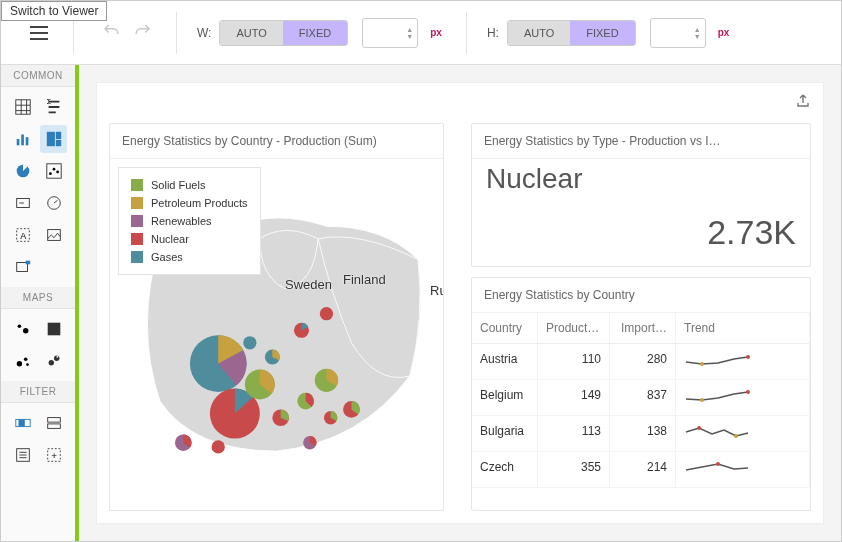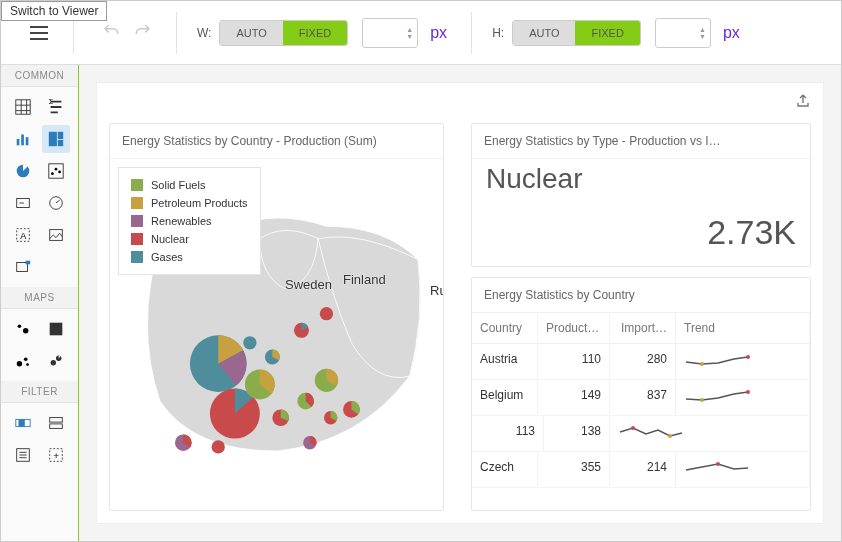--- a/index.html
+++ b/index.html
@@ -8,29 +8,29 @@
 .tooltip { position: absolute; top: 0; left: 0; background: #fff; border: 1px solid #9a9a9a; padding: 2px 8px; font-size: 12px; z-index: 10; }
 .toolbar { height: 64px; border-bottom: 1px solid #ddd; display: flex; align-items: center; padding-left: 8px; }
 .hamburger { width: 60px; display: flex; justify-content: center; align-items: center; height: 100%;}
 .hamburger svg { width: 24px; height: 24px; }
 .undo-redo { display: flex; gap: 14px; margin-left: 24px; margin-right: 20px;}
 .undo-redo svg { width: 18px; height: 18px; opacity: .45; }
 .vline { width: 1px; height: 42px; background: #e3e3e3; margin: 0 4px;}
 .size-group { display: flex; align-items: center; gap: 8px; margin-left: 16px;}
 .size-label { font-size: 12px; color: #555; }
 .seg { display: flex; border: 1px solid #ccc; border-radius: 3px; overflow: hidden; }
-.seg button { border: none; background: #84cc16; padding: 6px 16px; font-size: 11px; cursor: pointer; color: #555;}
+.seg button { border: none; background: #c4b5fd; padding: 6px 16px; font-size: 11px; cursor: pointer; color: #555;}
 .seg button.active { background: #ddd; }
 .numbox { display: flex; align-items: center; border: 1px solid #ccc; border-radius: 3px; height: 30px; width: 56px; justify-content: flex-end; padding-right: 4px; margin-left: 6px;}
 .stepper { display: flex; flex-direction: column; gap: 0; }
 .stepper span { font-size: 7px; color: #999; line-height: 7px; }
-.unit { font-size: 16px; color: #6d28d9; margin-left: 4px; }
+.unit { font-size: 10px; color: #be185d; margin-left: 4px; font-weight: bold; }
 
 .body { flex: 1; display: flex; min-height: 0; }
-.sidebar { width: 78px; border-right: 1px solid #84cc16; background: #fafafa; display: flex; flex-direction: column; overflow: hidden;}
+.sidebar { width: 78px; border-right: 4px solid #84cc16; background: #fafafa; display: flex; flex-direction: column; overflow: hidden;}
 .side-cat { font-size: 10px; color: #888; text-align: center; padding: 5px 0; border-bottom: 1px solid #e3e3e3; background: #f2f2f2; letter-spacing: .5px;}
 .grid2 { display: grid; grid-template-columns: 1fr 1fr; gap: 4px; padding: 6px 8px; }
 .ic { height: 28px; display: flex; align-items: center; justify-content: center; border-radius: 3px; cursor: pointer;}
 .ic.sel { background: #d6e8f5; }
 .ic svg { width: 18px; height: 18px; }
 
 .canvas { flex: 1; background: #f4f4f4; padding: 18px; overflow: hidden;}
 .dash { background: #fff; height: 100%; display: flex; flex-direction: column; box-shadow: 0 0 0 1px #eee; }
 .dash-hdr { display: flex; justify-content: center; align-items: center; height: 40px; position: relative; color: #777; font-size: 15px;}
 .export { position: absolute; right: 12px; top: 10px; }
@@ -387,20 +387,21 @@
                 <div class="c0">Belgium</div>
                     <div class="c1">149</div>
                     <div class="c2">837</div>
                 <div class="c3"><svg class="spark" viewBox="0 0 68 16">
                         <polyline points="2,11 18,12 34,10 50,6 64,4" fill="none" stroke="#555" stroke-width="1.5"></polyline>
                         <circle cx="64" cy="4" r="2" fill="#c94a4a"></circle>
                         <circle cx="18" cy="12" r="2" fill="#c7a13f"></circle>
                       </svg></div>
               </div>
               <div class="trow">
+                <div class="c0">Bulgaria</div>
                     <div class="c1">113</div>
                     <div class="c2">138</div>
                 <div class="c3"><svg class="spark" viewBox="0 0 68 16">
                         <polyline points="2,8 15,4 28,10 40,6 52,12 64,9" fill="none" stroke="#555" stroke-width="1.5"></polyline>
                         <circle cx="15" cy="4" r="2" fill="#c94a4a"></circle>
                         <circle cx="52" cy="12" r="2" fill="#c7a13f"></circle>
                       </svg></div>
               </div>
               <div class="trow">
                 <div class="c0">Czech</div>

